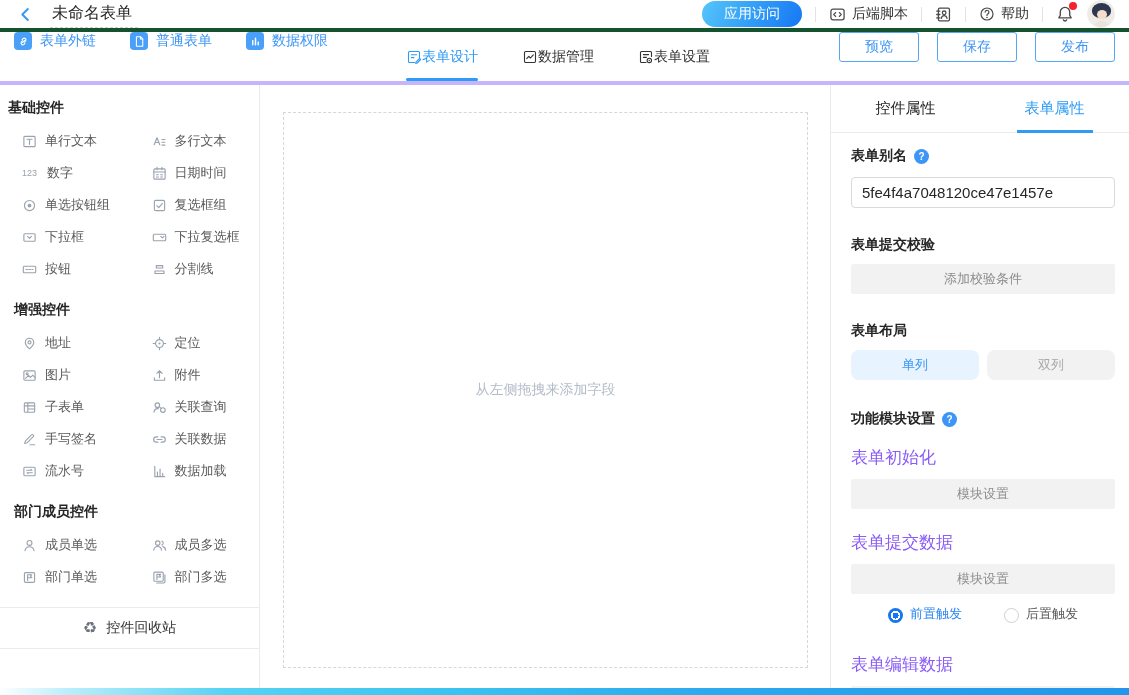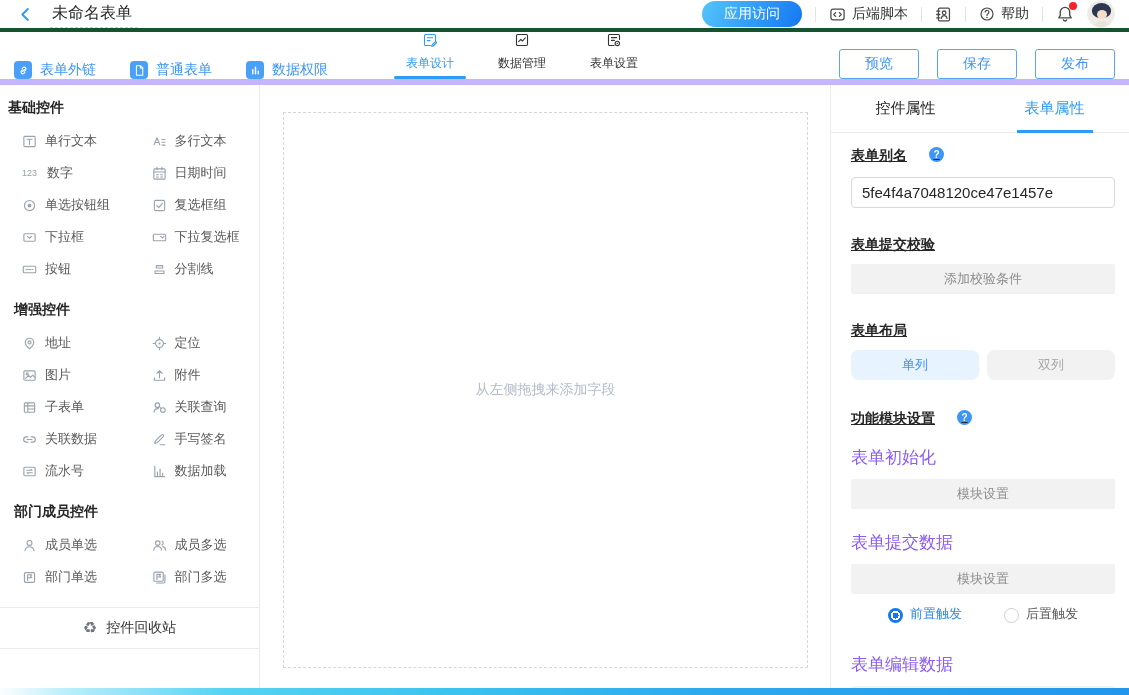--- a/index.html
+++ b/index.html
@@ -18,26 +18,26 @@
   .hitem { display:flex; align-items:center; gap:6px; font-size:14px; color:#333; cursor:pointer; }
   .hicon { color:#4a4a4a; display:flex; }
   .bell-wrap { position:relative; display:flex; cursor:pointer; color:#4a4a4a; }
   .bell-dot { position:absolute; top:-3px; right:-3px; width:8px; height:8px; border-radius:50%; background:#f5222d; }
   .avatar { width:28px; height:28px; border-radius:50%; background:#efece6; position:relative; overflow:hidden; cursor:pointer; border:1px solid #eee; }
   .avatar .hair { position:absolute; top:2px; left:4px; width:19px; height:15px; border-radius:55% 55% 48% 48%; background:#2d3850; }
   .avatar .face { position:absolute; top:9px; left:9px; width:10px; height:9px; border-radius:50%; background:#f6ddca; }
   .avatar .bodyb { position:absolute; bottom:-3px; left:6px; width:15px; height:9px; border-radius:7px 7px 0 0; background:#e9e4da; }
 
   
-  .toolbar { height:53px; flex:0 0 53px; display:flex; align-items:flex-end; padding:0 14px; border-bottom:6px solid #c4b5fd; position:relative; background:#fff; }
+  .toolbar { height:53px; flex:0 0 53px; display:flex; align-items:flex-start; padding:0 14px; border-bottom:4px solid #c4b5fd; position:relative; background:#fff; }
   .tb-left { display:flex; gap:34px; }
   .tb-item { display:flex; align-items:center; gap:8px; color:#3d95f6; font-size:14px; cursor:pointer; }
   .tb-sq { width:18px; height:18px; border-radius:4px; background:#4aa0f8; display:flex; align-items:center; justify-content:center; color:#fff; }
   .tb-tabs { position:absolute; left:406px; top:0; height:100%; display:flex; gap:44px; }
-  .tb-tab { display:flex; align-items:center; gap:7px; font-size:12px; color:#333; position:relative; cursor:pointer; height:100%;flex-direction:column; }
+  .tb-tab { display:flex; align-items:center; font-size:14px; color:#333; position:relative; cursor:pointer; height:100%; }
   .tb-tab.active { color:#2e9bf6; }
   .tb-tab.active::after { content:""; position:absolute; bottom:0; left:50%; transform:translateX(-50%); width:72px; height:3px; border-radius:2px; background:#2e9bf6; }
   .tb-actions { margin-left:auto; display:flex; gap:18px; }
   .btn-outline { width:80px; height:30px; border:1px solid #56a6f8; background:#fff; color:#3d95f6; font-size:14px; border-radius:3px;
                  display:flex; align-items:center; justify-content:center; cursor:pointer; font-family:inherit; }
 
   
   .main { flex:1; display:flex; min-height:0; }
 
   
@@ -58,21 +58,21 @@
               display:flex; align-items:center; justify-content:center; }
   .placeholder { color:#b4bcc8; font-size:14px; }
 
   
   .panel { width:299px; flex:0 0 299px; border-left:1px solid #ebebeb; display:flex; flex-direction:column; background:#fff; }
   .panel-tabs { height:48px; flex:0 0 48px; display:flex; border-bottom:1px solid #ebebeb; }
   .panel-tab { flex:1; display:flex; align-items:center; justify-content:center; font-size:15px; color:#262626; position:relative; cursor:pointer; }
   .panel-tab.active { color:#2e9bf6; }
   .panel-tab.active::after { content:""; position:absolute; bottom:-1px; left:50%; transform:translateX(-50%); width:76px; height:3px; background:#2e9bf6; }
   .panel-body { flex:1; padding:14px 14px 0 20px; overflow:hidden; }
-  .lbl-bold { font-size:14px; font-weight:bold; color:#262626; display:flex; align-items:flex-start; gap:22px;text-decoration:underline; }
+  .lbl-bold { font-size:14px; font-weight:bold; color:#262626; display:flex; align-items:center; gap:7px; }
   .help-dot { width:15px; height:15px; border-radius:50%; background:#3d95f6; color:#fff; font-size:10px; font-weight:bold;
               display:flex; align-items:center; justify-content:center; cursor:pointer; }
   .input { margin-top:12px; width:100%; height:31px; border:1px solid #d9d9d9; border-radius:4px; padding:0 10px;
            font-size:15px; color:#262626; font-family:inherit; background:#fff; }
   .gray-btn { margin-top:10px; width:100%; height:30px; background:#f2f2f2; border:none; border-radius:2px;
               color:#8c8c8c; font-size:13px; cursor:pointer; font-family:inherit; }
   .mt28 { margin-top:28px; } .mt30 { margin-top:30px; } .mt22 { margin-top:22px; } .mt18 { margin-top:18px; }
   .layout-row { display:flex; gap:8px; margin-top:10px; }
   .layout-btn { flex:1; height:30px; border:none; border-radius:8px; font-size:13px; cursor:pointer; font-family:inherit; }
   .layout-btn.sel { background:#e7f3fe; color:#3d95f6; }
@@ -483,32 +483,32 @@
             <span class="ci">
               <svg class="ic" width="15" height="15" fill="none" stroke="currentColor" stroke-width="1.2" stroke-linecap="round" stroke-linejoin="round">
                 <use href="#i-linkuser"></use>
               </svg>
             </span>
             <span>关联查询</span>
           </div>
         <div class="ctrl">
             <span class="ci">
               <svg class="ic" width="15" height="15" fill="none" stroke="currentColor" stroke-width="1.2" stroke-linecap="round" stroke-linejoin="round">
+                <use href="#i-pen"></use>
+              </svg>
+            </span>
+            <span>手写签名</span>
+          </div>
+        <div class="ctrl">
+            <span class="ci">
+              <svg class="ic" width="15" height="15" fill="none" stroke="currentColor" stroke-width="1.2" stroke-linecap="round" stroke-linejoin="round">
                 <use href="#i-link"></use>
               </svg>
             </span>
             <span>关联数据</span>
-          </div>
-        <div class="ctrl">
-            <span class="ci">
-              <svg class="ic" width="15" height="15" fill="none" stroke="currentColor" stroke-width="1.2" stroke-linecap="round" stroke-linejoin="round">
-                <use href="#i-pen"></use>
-              </svg>
-            </span>
-            <span>手写签名</span>
           </div>
         <div class="ctrl">
             <span class="ci">
               <svg class="ic" width="15" height="15" fill="none" stroke="currentColor" stroke-width="1.2" stroke-linecap="round" stroke-linejoin="round">
                 <use href="#i-serial"></use>
               </svg>
             </span>
             <span>流水号</span>
           </div>
         <div class="ctrl">

